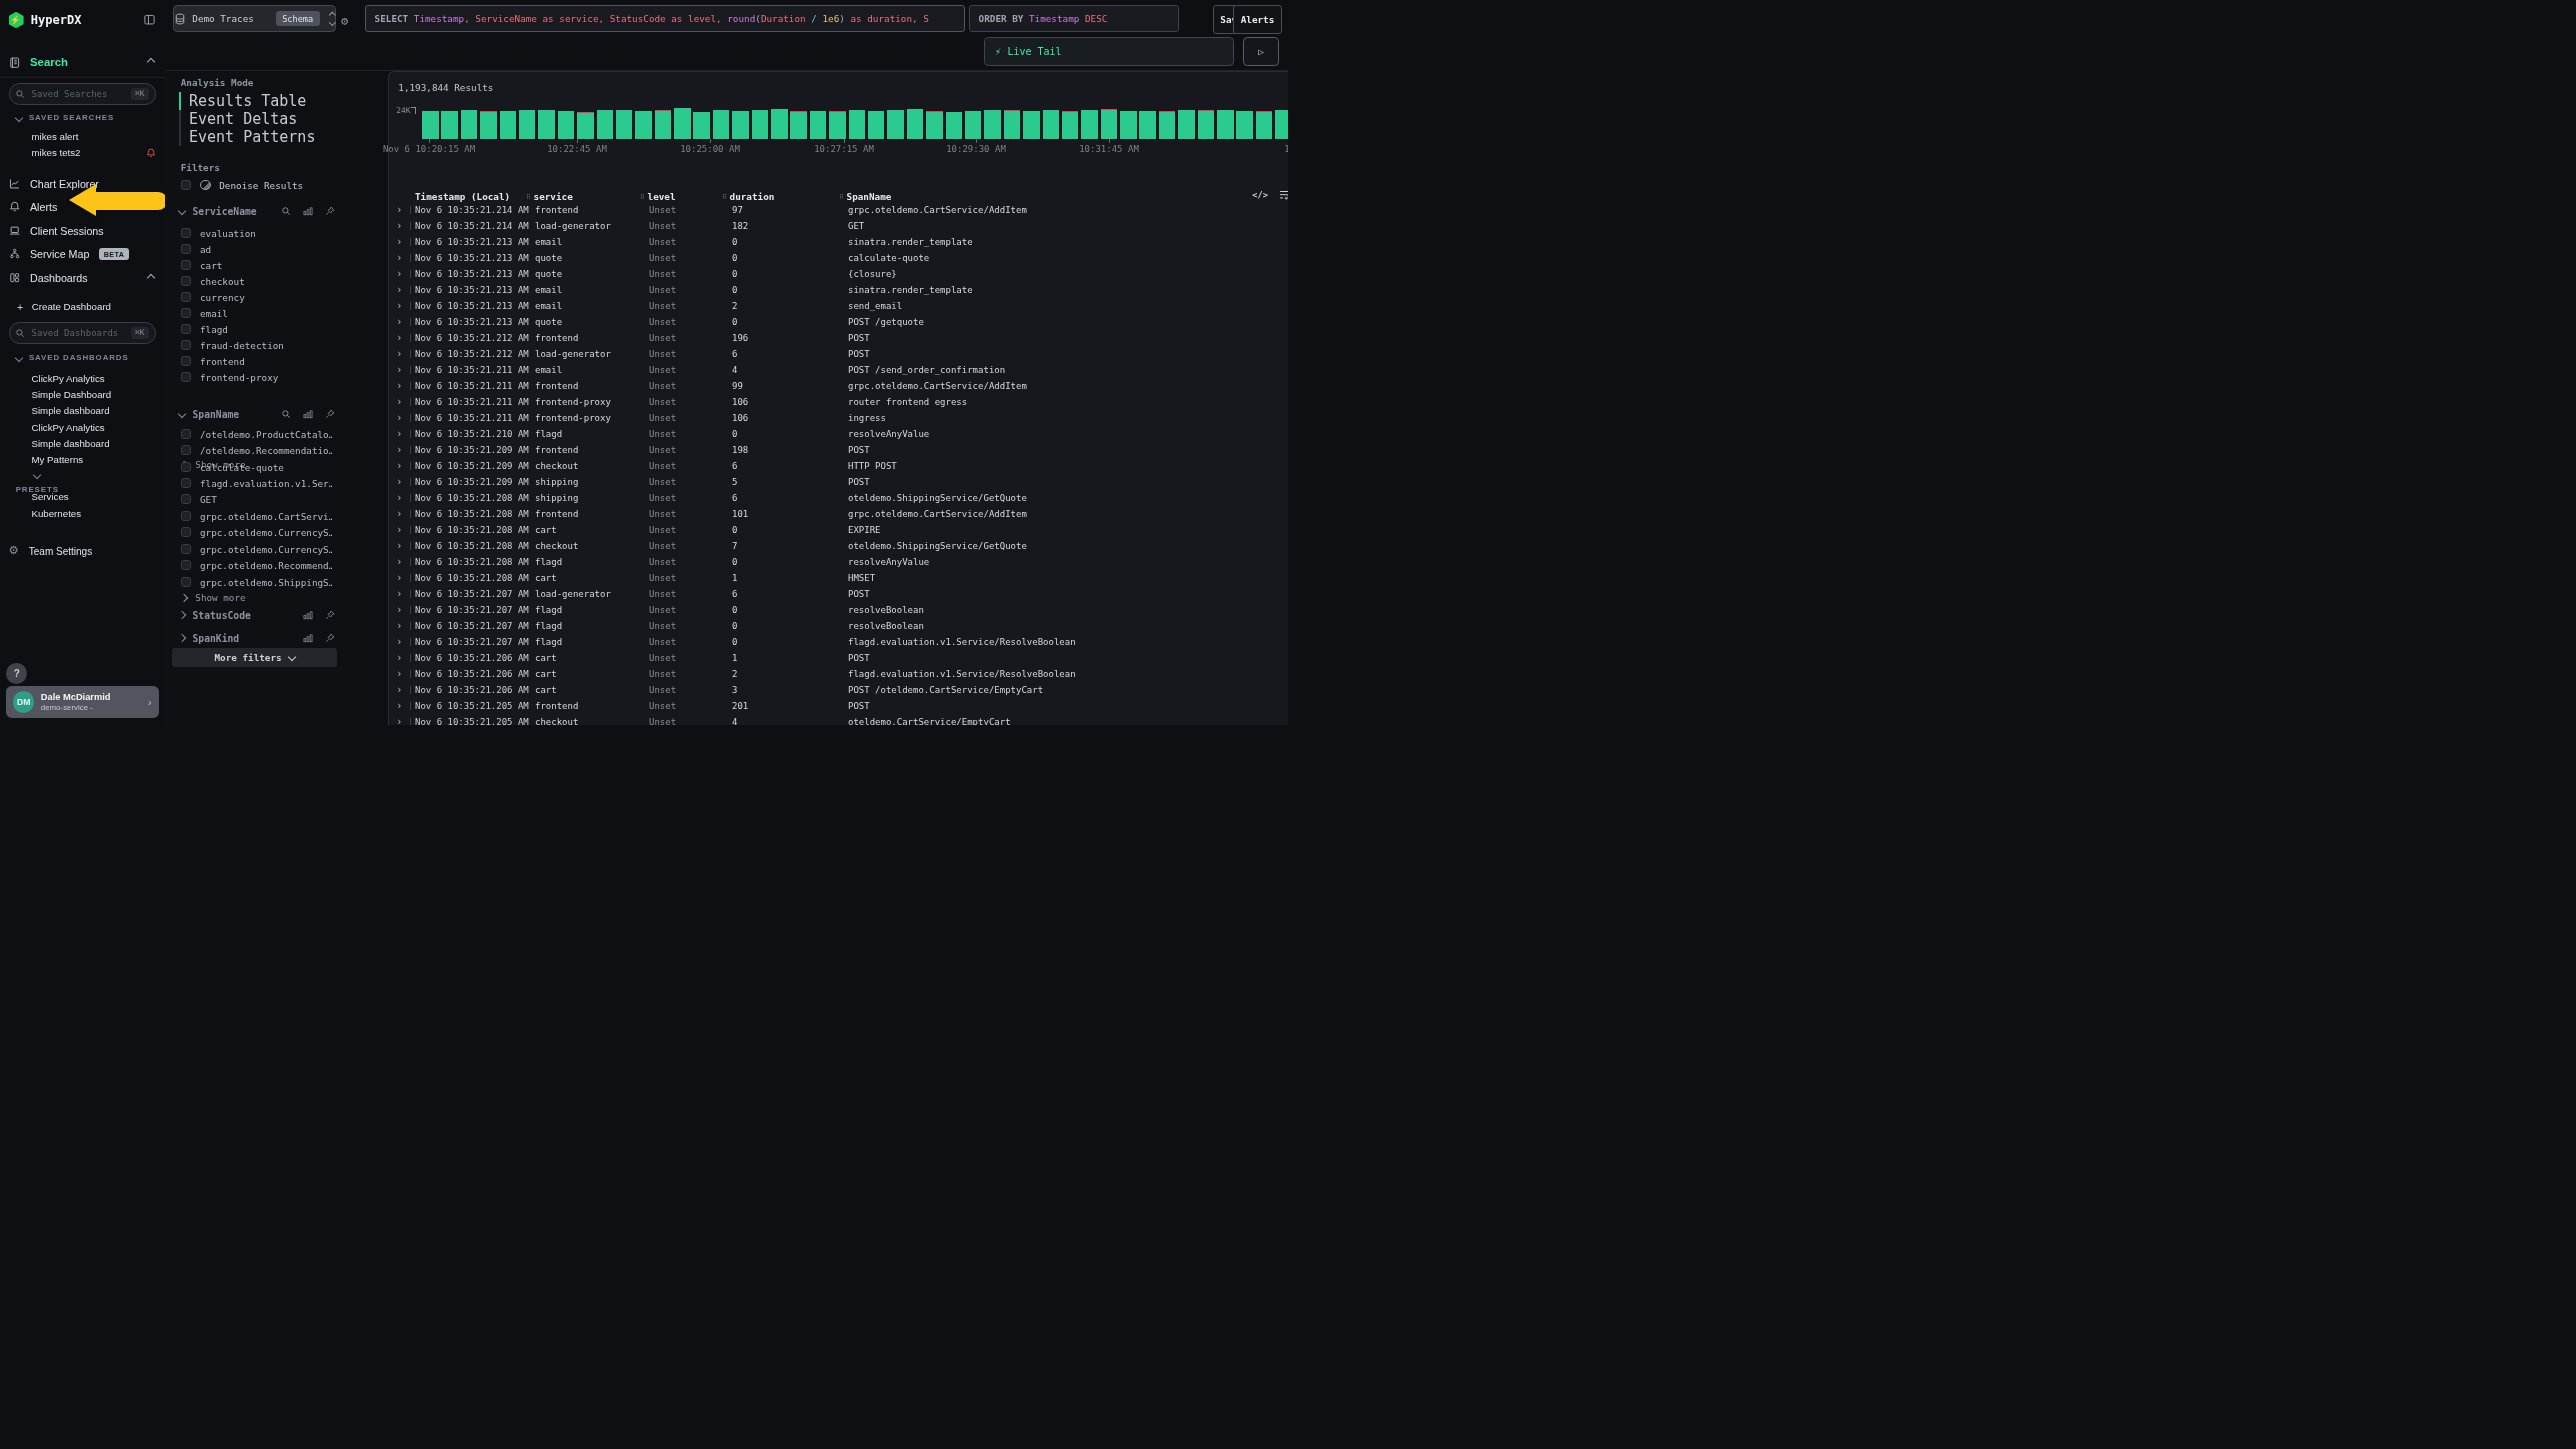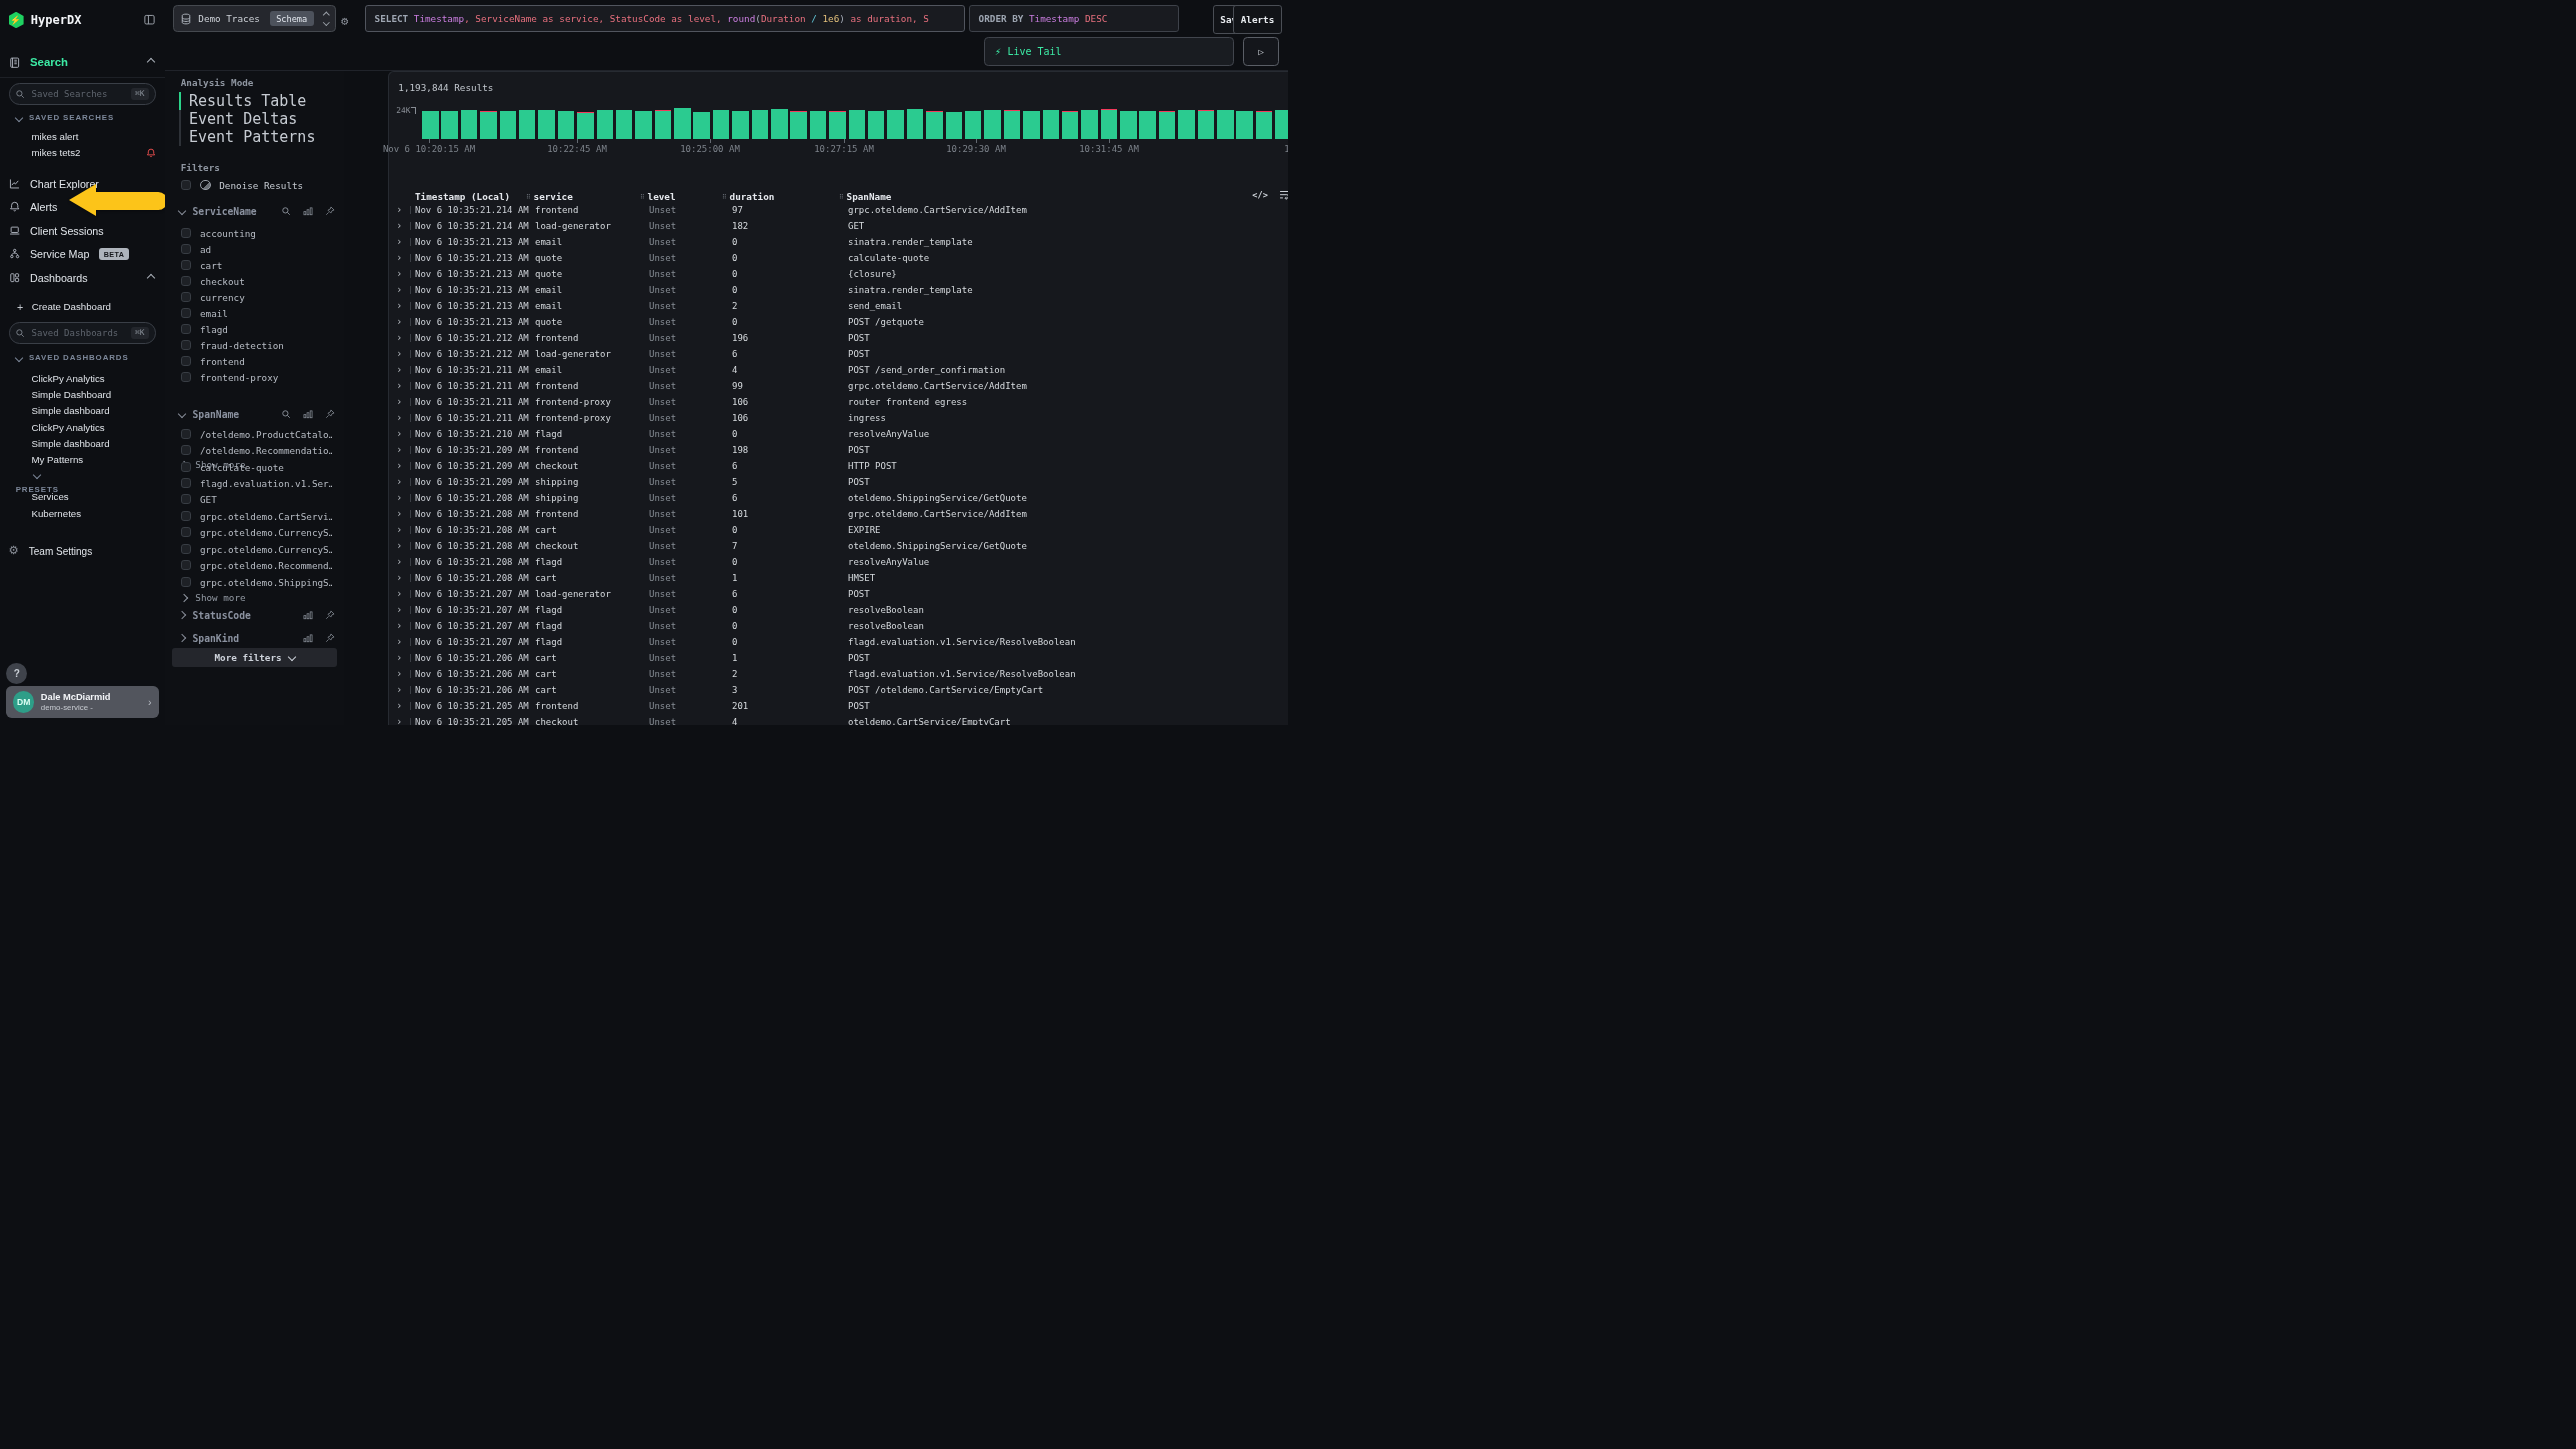--- a/index.html
+++ b/index.html
@@ -35,21 +35,21 @@
   #user-card{position:absolute;left:5.7px;top:686px;width:153px;height:31.5px;background:#52555d;border-radius:5.7px;display:flex;align-items:center;padding:0 7.2px;box-sizing:border-box;gap:6.4px;}
   #user-avatar{width:21.5px;height:21.5px;border-radius:50%;background:#2e9e88;color:#dcfff4;font-size:8.6px;font-weight:700;display:flex;align-items:center;justify-content:center;}
   
   #annotation-arrow{position:absolute;left:69px;top:184px;width:97px;height:33px;filter:drop-shadow(0 1.4px 1.4px rgba(0,0,0,.4));}
   #annotation-arrow .head{position:absolute;left:0;top:0;width:0;height:0;border-top:16.5px solid transparent;border-bottom:16.5px solid transparent;border-right:27px solid #fcc419;}
   #annotation-arrow .tail{position:absolute;left:26px;top:7.5px;width:72px;height:18px;background:#fcc419;border-radius:0 8.6px 8.6px 0;}
 
   
   #topbar{position:absolute;left:165px;top:0;width:1123px;height:70px;border-bottom:0.7px solid #20232a;background:#0d0f13;}
   .tb-box{position:absolute;box-sizing:border-box;border-radius:4.3px;display:flex;align-items:center;}
-  #source-box{left:7.9px;top:5px;width:163px;height:27px;background:#25272d;border:0.7px solid #45494f;padding:0 6px;gap:6.4px;}
+  #source-box{left:7.9px;top:5px;width:163px;height:27px;background:#25272d;border:0.7px solid #45494f;padding:0 0;gap:6.4px;}
   #source-box .src-name{color:#cdd1d7;font-size:9.3px;}
   #schema-chip{background:#4d525c;color:#e3e7ee;font-size:8.6px;border-radius:2.9px;padding:2.1px 6.4px;margin-left:auto;}
   .updown{display:flex;flex-direction:column;gap:2.1px;color:#9aa0a8;margin-left:4.3px;}
   #gear-btn{position:absolute;left:176px;top:15px;color:#8b9099;font-size:12px;line-height:1;}
   #select-editor{left:200px;top:5px;width:600px;height:27px;background:#191b20;border:0.7px solid #51555e;border-radius:2.9px;padding:0 8.6px;overflow:hidden;}
   #select-code{font-size:9.3px;white-space:nowrap;}
   #order-box{left:804px;top:5px;width:210px;height:27px;background:#191b20;border:0.7px solid #3e424a;border-radius:2.9px;padding:0 8.6px;overflow:hidden;}
   .tb-btn{position:absolute;top:5px;height:27px;background:#111317;border:0.7px solid #4a4e55;border-radius:2.9px;color:#e8ebef;font-weight:700;font-size:9.3px;display:flex;align-items:center;justify-content:center;}
   #search-box{left:7.9px;top:37px;width:803px;height:29px;background:#191c21;border:0.7px solid #878c95;border-radius:4.3px;padding:0 10px;}
   #search-box input{flex:1;background:transparent;border:0;outline:none;color:#c9ced5;font-family:"DejaVu Sans Mono",monospace;font-size:9.3px;}
@@ -327,21 +327,21 @@
         </svg>
       <svg width="10" height="10" viewBox="0 0 16 16" fill="none" stroke="currentColor" stroke-width="1.2">
           <path d="M9.5 1.5l5 5-3.2 1-2 3.8-4.6-4.6 3.8-2z"></path>
           <path d="M5.8 10.2L2 14"></path>
         </svg>
     </span>
   </div>
   <div id="service-filter-list">
       <div class="check-row" style="top: 155px;">
         <span class="checkbox"></span>
-        <span class="check-label">accounting</span>
+        <span class="check-label">evaluation</span>
       </div>
       <div class="check-row" style="top: 171px;">
         <span class="checkbox"></span>
         <span class="check-label">ad</span>
       </div>
       <div class="check-row" style="top: 187px;">
         <span class="checkbox"></span>
         <span class="check-label">cart</span>
       </div>
       <div class="check-row" style="top: 203px;">

